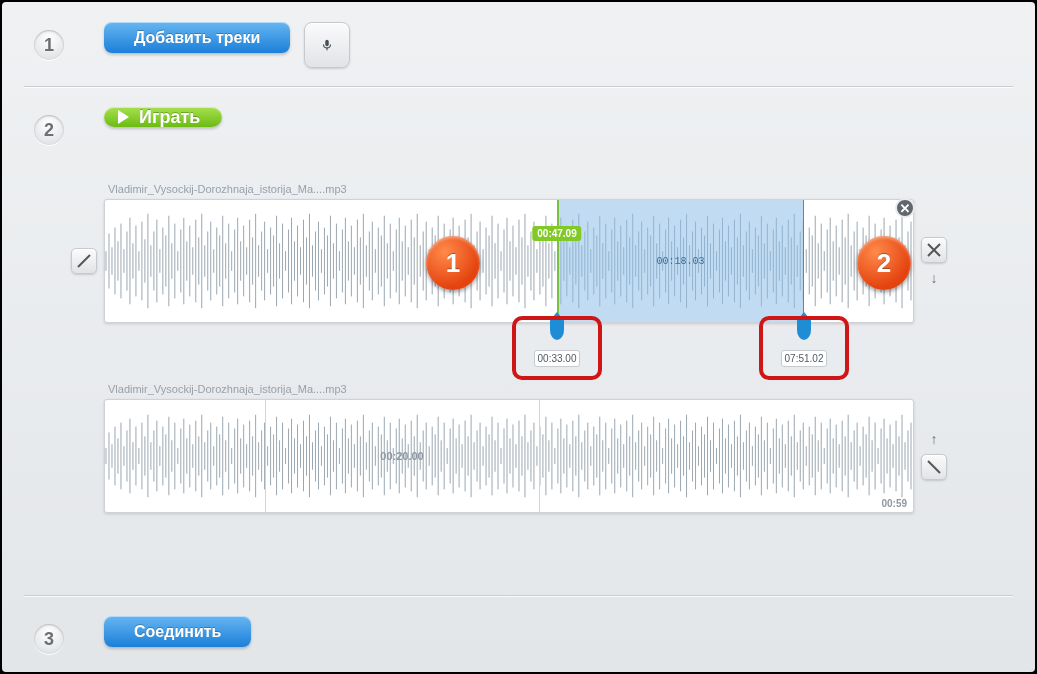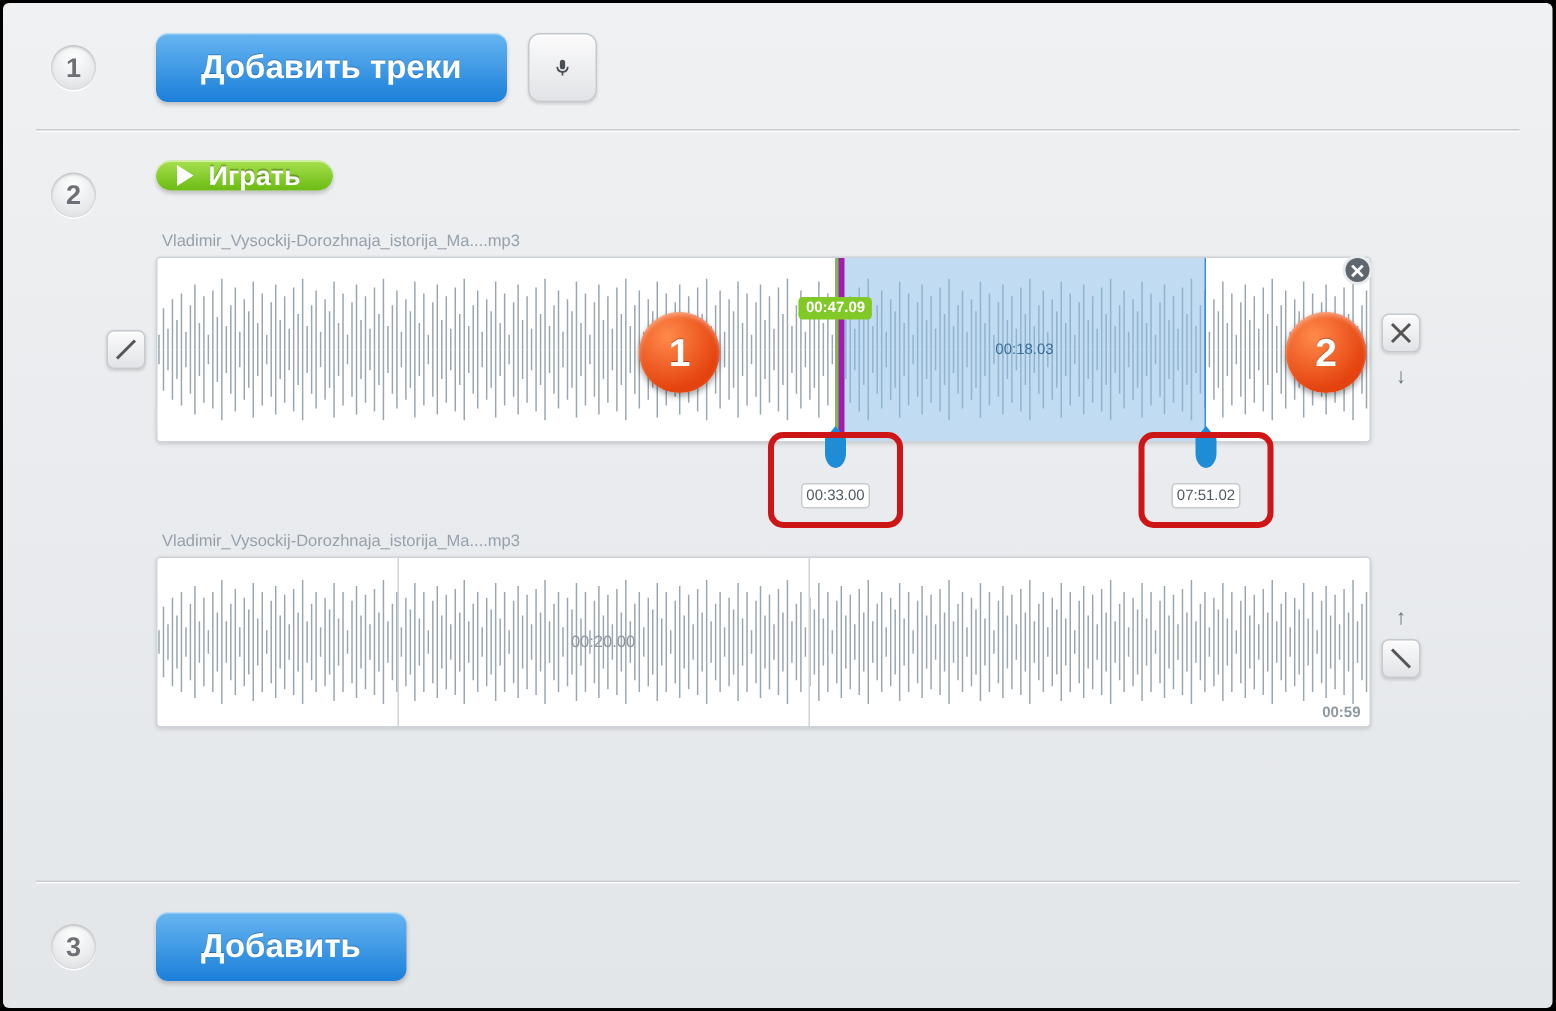--- a/index.html
+++ b/index.html
@@ -22,22 +22,22 @@
     box-shadow: inset 0 1px 2px rgba(0,0,0,.25), 0 1px 0 #fff;
     color: #6b7075; font-weight: bold; font-size: 18px;
     display: flex; align-items: center; justify-content: center;
     margin-right: 40px; flex-shrink: 0;
     margin-top: 8px;
   }
   .divider { height: 1px; background: #c9ccd0; margin: 0 22px; box-shadow: 0 1px 0 #ffffffcc; }
 
   
   .btn {
-    height: 46px; border: none; border-radius: 8px; cursor: pointer;
-    font-size: 22px; font-weight: bold; color: #fff;
+    height: 31px; border: none; border-radius: 8px; cursor: pointer;
+    font-size: 16px; font-weight: bold; color: #fff;
     padding: 0 30px; display: inline-flex; align-items: center; gap: 10px;
     text-shadow: 0 -1px 0 rgba(0,0,0,.25);
   }
   .btn-blue {
     background: linear-gradient(to bottom, #67b6f1, #1b7fd9);
     box-shadow: inset 0 1px 0 rgba(255,255,255,.5), 0 2px 3px rgba(0,0,0,.2);
   }
   .btn-green {
     height: 20px; font-size: 18px; padding: 0 22px 0 14px; border-radius: 19px;
     background: linear-gradient(to bottom, #a6e14e, #6cbb13);
@@ -52,49 +52,49 @@
   }
   .square-btn.sm { width: 26px; height: 26px; border-radius: 5px; }
   .play-tri {
     width: 0; height: 0; border-left: 11px solid #fff;
     border-top: 7px solid transparent; border-bottom: 7px solid transparent;
   }
 
   
   .tracks { flex: 1; display: flex; padding: 10px 32px 10px 32px; }
   .tracks-inner { margin-left: 70px; width: 810px; position: relative; }
-  .track-block { position: relative; margin-bottom: 60px; }
+  .track-block { position: relative; margin-bottom: 60px; margin-top: 28px; }
   .track-filename { font-size: 11px; color: #97a1ab; margin: 0 0 4px 4px; }
   .wave-frame {
     height: 124px; background: #fff;
     border: 1px solid #cfd3d7; border-radius: 3px; position: relative;
     box-shadow: 0 1px 3px rgba(0,0,0,.15);
     overflow: visible;
   }
   .wave-frame.short { height: 114px; }
 
   .wave-svg { position: absolute; inset: 0; width: 100%; height: 100%; }
   .selection {
     position: absolute; top: 0; bottom: 0;
     background: rgba(140, 190, 232, .55);
-    border-left: 6px solid #a21caf; border-right: 1px solid #3a8fd4;
+    border-left: 1px solid #a21caf; border-right: 1px solid #3a8fd4; font-family: Liberation Mono, monospace;
   }
   .playhead { position: absolute; top: 0; bottom: 0; width: 2px; background: #7ac142; }
   .play-flag {
     position: absolute; top: 26px; transform: translateX(-50%);
     background: #81c926; color: #fff; font-size: 10px; font-weight: bold;
     padding: 2px 5px; border-radius: 3px; white-space: nowrap;
   }
   .sel-duration {
     position: absolute; top: 56px; left: 50%; transform: translateX(-50%);
     font-size: 10px; color: #3a6d99;
   }
   .center-duration {
     position: absolute; top: 50%; left: 50%; transform: translate(-50%,-50%);
-    font-size: 11px; color: #8f98a1;
+    font-size: 11px; color: #8f98a1; font-weight: bold;
   }
   .total-time {
     position: absolute; bottom: 3px; right: 6px; font-size: 10px; color: #8f98a1; font-weight: bold;
   }
 
   
   .handle {
     position: absolute; top: 100%; transform: translate(-50%, -4px);
     display: flex; flex-direction: column; align-items: center;
   }
@@ -279,17 +279,17 @@
       </div>
 
     </div>
   </div>
 
   <div class="divider"></div>
 
   <div class="step-row">
     <div class="step-num">3</div>
     <button class="btn btn-blue">
-      <span>Добавить</span>
+      <span>Соединить</span>
     </button>
   </div>
 
 </div>
 
 </body></html>

